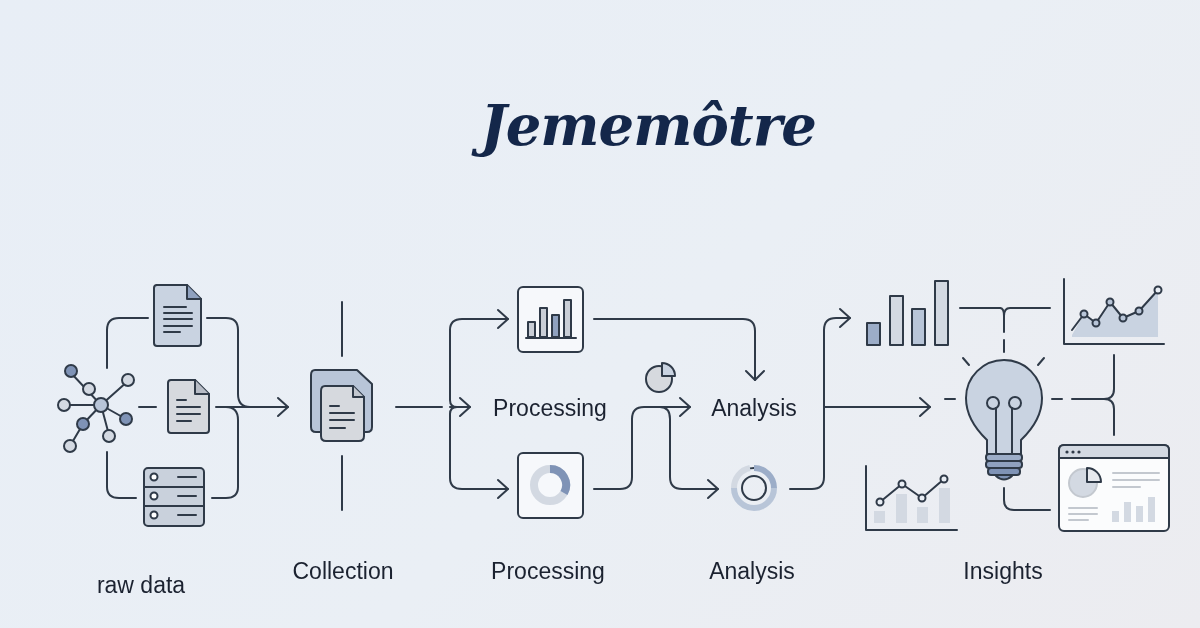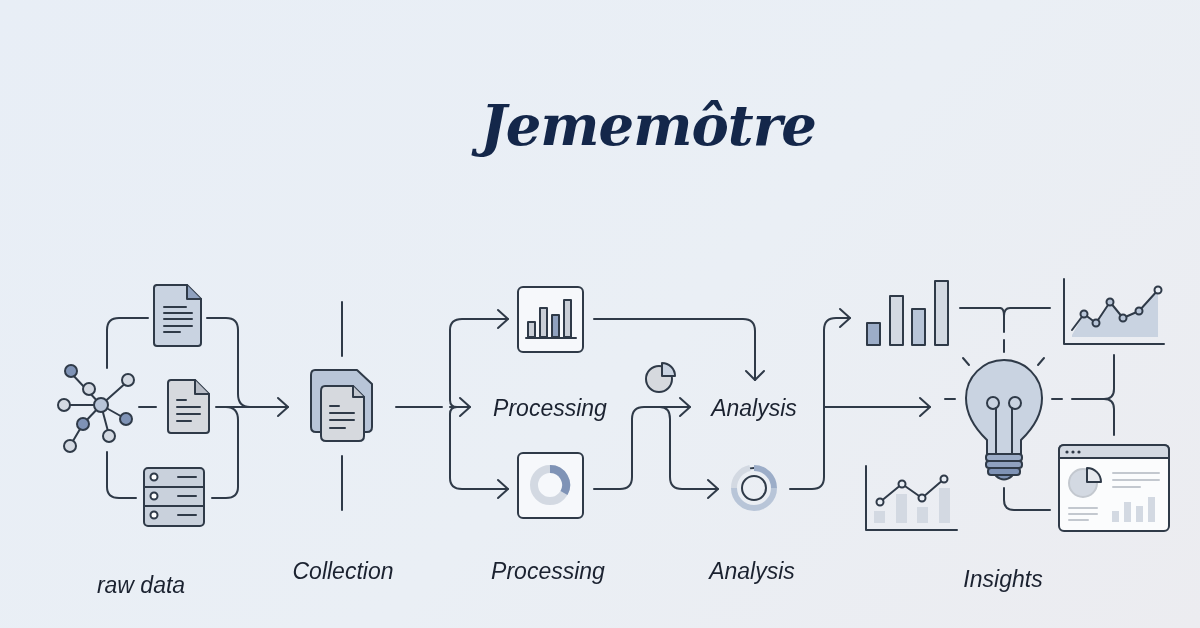--- a/index.html
+++ b/index.html
@@ -11,21 +11,21 @@
   }
   .title {
     position: absolute; left: 0; top: 92px; width: 1200px; text-align: center;
     font-family: "DejaVu Serif", "Liberation Serif", serif;
     font-weight: bold; font-style: italic;
     font-size: 56px; color: #14274a; letter-spacing: -1px; margin-left: 48px;
   }
   svg.diagram { position: absolute; left: 0; top: 0; }
   .lbl {
     position: absolute; font-size: 23px; color: #1b2230;
-    transform: translateX(-50%); white-space: nowrap; font-style: italic;
+    transform: translateX(-50%); white-space: nowrap;
   }
   .mid { font-size: 23px; }
 </style>
 </head>
 <body>
 
 <div class="title">Jememôtre</div>
 
 <svg class="diagram" width="1200" height="628" viewBox="0 0 1200 628" xmlns="http://www.w3.org/2000/svg" fill="none" stroke="#2f3a48" stroke-width="2" stroke-linecap="round" stroke-linejoin="round">
 
@@ -237,13 +237,13 @@
   </g>
 </svg>
 
 <div class="lbl mid" style="left:550px; top:395px;">Processing</div>
 <div class="lbl mid" style="left:754px; top:395px;">Analysis</div>
 
 <div class="lbl" style="left:141px; top:572px;">raw data</div>
 <div class="lbl" style="left:343px; top:558px;">Collection</div>
 <div class="lbl" style="left:548px; top:558px;">Processing</div>
 <div class="lbl" style="left:752px; top:558px;">Analysis</div>
-<div class="lbl" style="left:1003px; top:558px;margin-top:8px;">Insights</div>
+<div class="lbl" style="left:1003px; top:558px;">Insights</div>
 
 </body></html>

